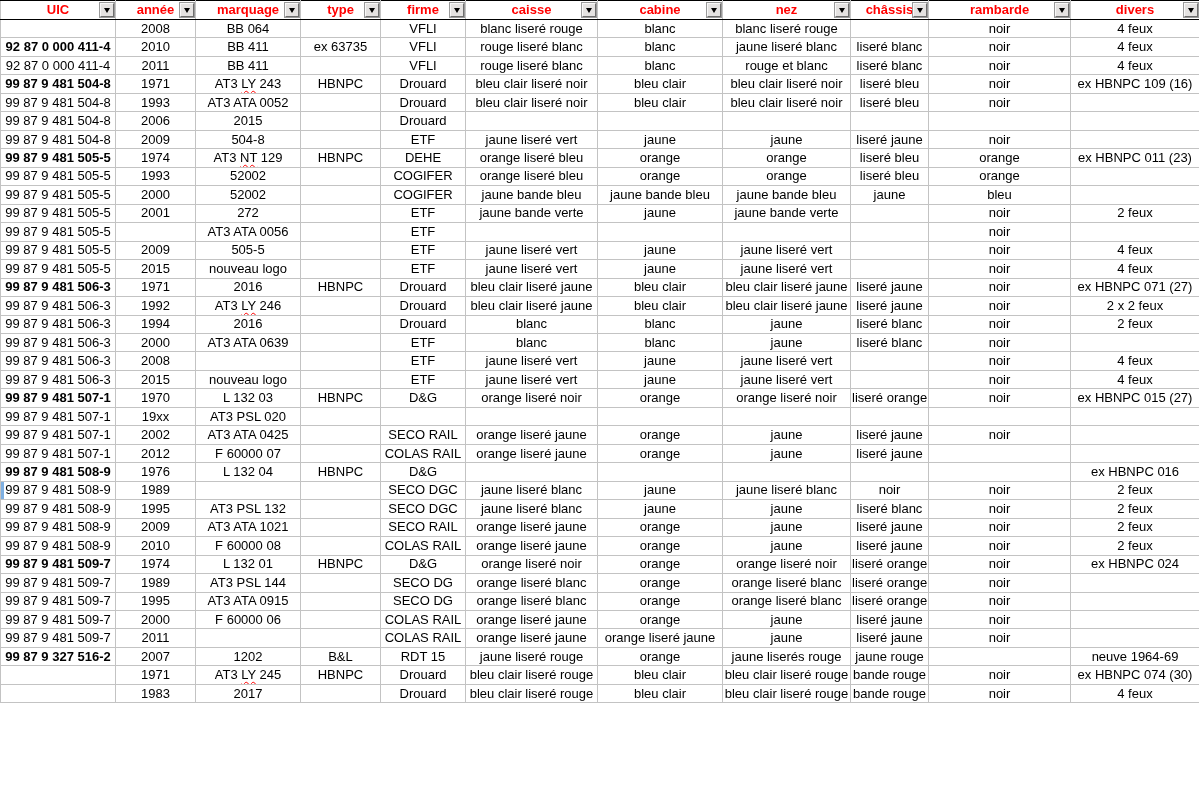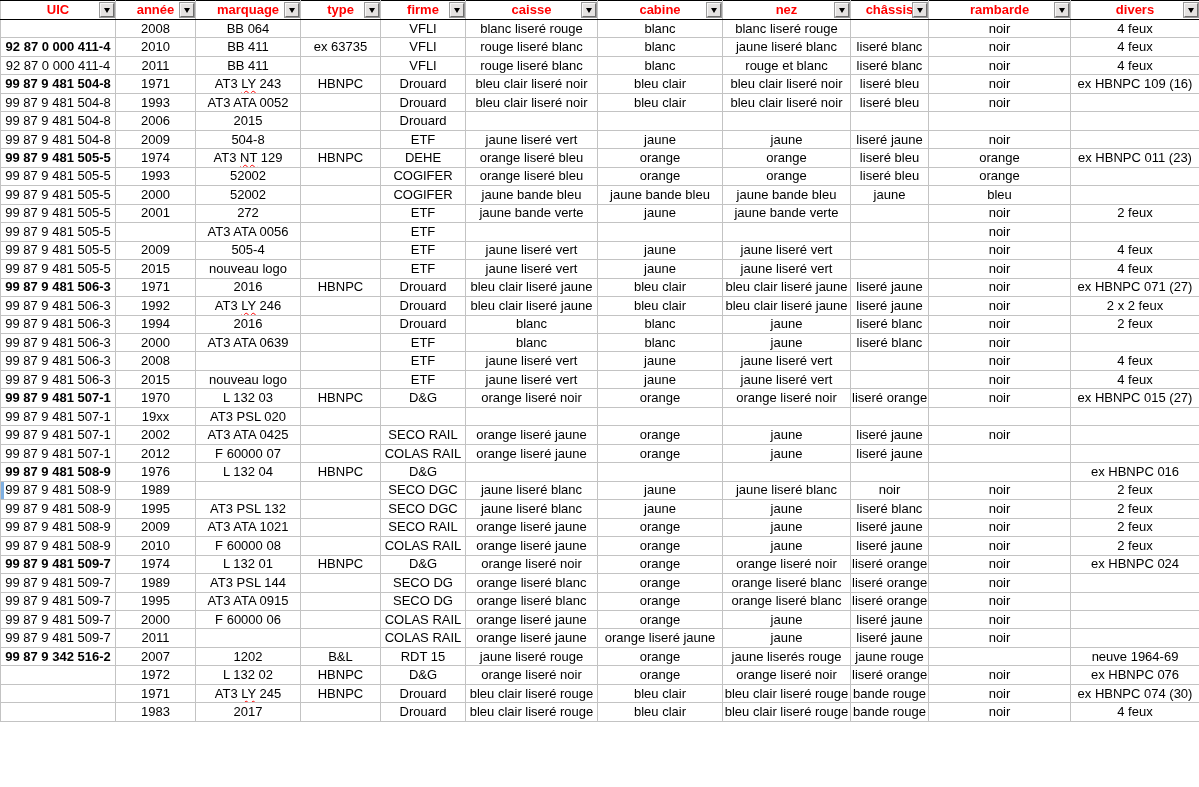--- a/index.html
+++ b/index.html
@@ -254,21 +254,21 @@
           <td></td>
           <td></td>
           <td></td>
           <td></td>
           <td>noir</td>
           <td></td>
         </tr>
         <tr>
           <td>99 87 9 481 505-5</td>
           <td>2009</td>
-          <td>505-4</td>
+          <td>505-5</td>
           <td></td>
           <td>ETF</td>
           <td>jaune liseré vert</td>
           <td>jaune</td>
           <td>jaune liseré vert</td>
           <td></td>
           <td>noir</td>
           <td>4 feux</td>
         </tr>
         <tr>
@@ -538,47 +538,34 @@
           <td></td>
           <td>COLAS RAIL</td>
           <td>orange liseré jaune</td>
           <td>orange liseré jaune</td>
           <td>jaune</td>
           <td>liseré jaune</td>
           <td>noir</td>
           <td></td>
         </tr>
         <tr>
-          <td class="uic-bold">99 87 9 342 516-2</td>
+          <td class="uic-bold">99 87 9 327 516-2</td>
           <td>2007</td>
           <td>1202</td>
           <td>B&amp;L</td>
           <td>RDT 15</td>
           <td>jaune liseré rouge</td>
           <td>orange</td>
           <td>jaune liserés rouge</td>
           <td>jaune rouge</td>
           <td></td>
           <td>neuve 1964-69</td>
         </tr>
         <tr>
           <td></td>
-          <td>1972</td>
-          <td>L 132 02</td>
-          <td>HBNPC</td>
-          <td>D&amp;G</td>
-          <td>orange liseré noir</td>
-          <td>orange</td>
-          <td>orange liseré noir</td>
-          <td>liseré orange</td>
-          <td>noir</td>
-          <td>ex HBNPC 076</td>
-        </tr>
-        <tr>
-          <td></td>
           <td>1971</td>
           <td>AT3 <span class="sq">LY</span> 245</td>
           <td>HBNPC</td>
           <td>Drouard</td>
           <td>bleu clair liseré rouge</td>
           <td>bleu clair</td>
           <td>bleu clair liseré rouge</td>
           <td>bande rouge</td>
           <td>noir</td>
           <td>ex HBNPC 074 (30)</td>

